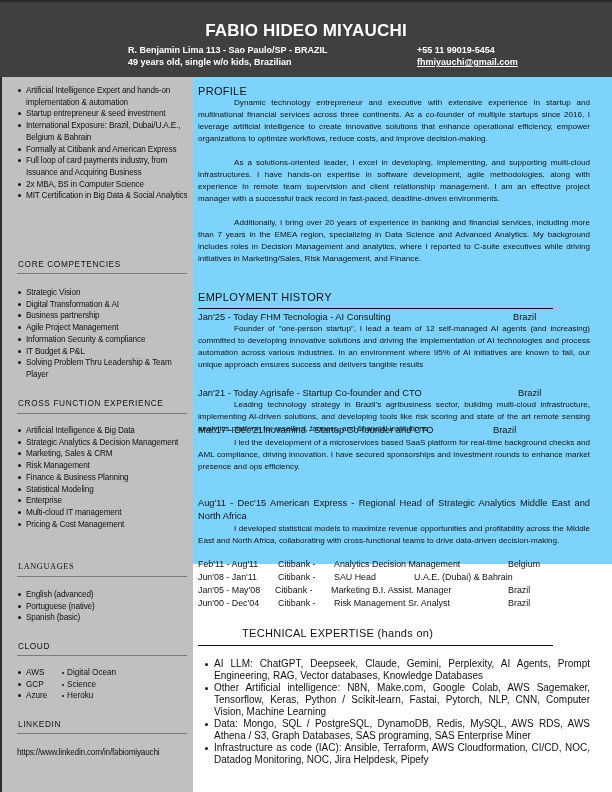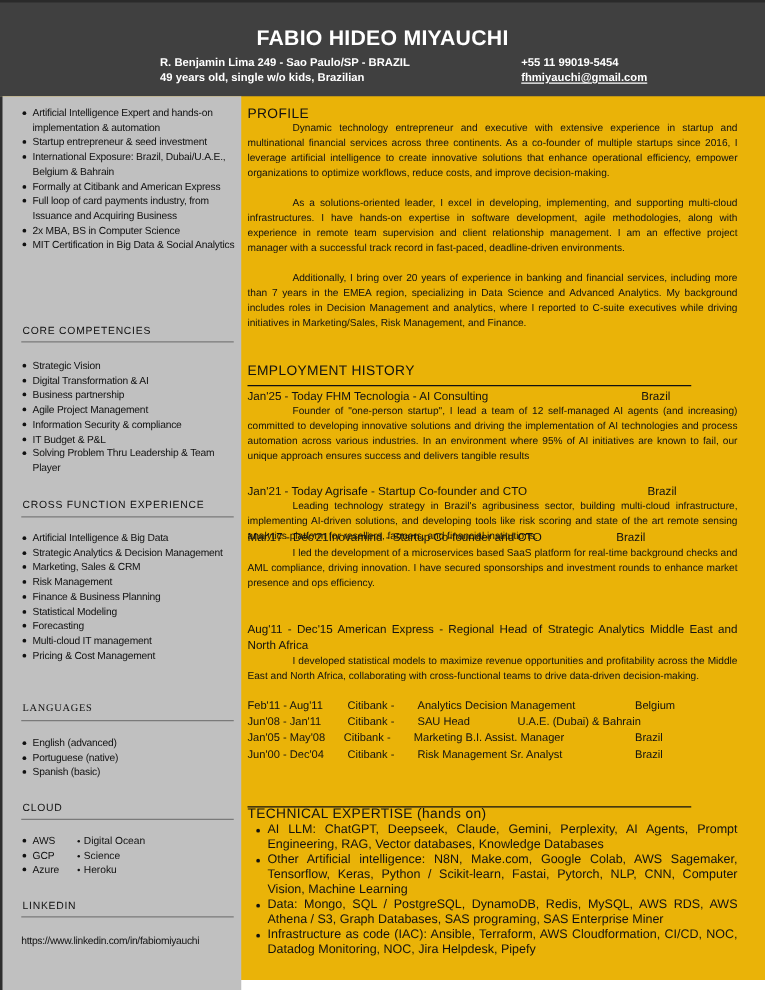--- a/index.html
+++ b/index.html
@@ -1,19 +1,19 @@
 <!DOCTYPE html>
 <html><head>
   <meta charset="utf-8">
   <style>
     * { box-sizing: border-box; margin: 0; padding: 0; }
     html, body { width: 612px; height: 792px; overflow: hidden; background: #ffffff; }
     body { font-family: "Liberation Sans", sans-serif; color: #111; position: relative; }
 
-    .page { position: absolute; left: 0; top: 0; width: 612px; height: 784px; background: #eab308; }
+    .page { position: absolute; left: 0; top: 0; width: 612px; height: 564px; background: #7dd3fc; }
 
     
     .header {
       position: absolute; left: 0; top: 0; width: 612px; height: 77px;
       background: #404040; color: #ffffff;
       border-top: 2px solid #2a2a2a;
     }
     .header .name {
       position: absolute; left: 0; top: 19px; width: 612px; text-align: center;
       font-size: 17px; font-weight: bold; letter-spacing: 0.2px;
@@ -84,21 +84,21 @@
       border-radius: 50%; background: #111;
     }
   </style>
 </head>
 <body>
 
 <div class="page">
 
   <div class="header">
     <div class="name">FABIO HIDEO MIYAUCHI</div>
-    <div class="contact addr">R. Benjamin Lima 249 - Sao Paulo/SP - BRAZIL</div>
+    <div class="contact addr">R. Benjamin Lima 113 - Sao Paulo/SP - BRAZIL</div>
     <div class="contact age">49 years old, single w/o kids, Brazilian</div>
     <div class="contact phone">+55 11 99019-5454</div>
     <a class="contact email">fhmiyauchi@gmail.com</a>
   </div>
 
   <div class="sidebar">
     <ul class="blk" style="top:8px;">
       <li>Artificial Intelligence Expert and hands-on implementation &amp; automation</li>
       <li>Startup entrepreneur &amp; seed investment</li>
       <li>International Exposure: Brazil, Dubai/U.A.E., Belgium &amp; Bahrain</li>
@@ -122,21 +122,21 @@
 
     <div class="sec-title" style="top:321px;">CROSS FUNCTION EXPERIENCE</div>
     <div class="sec-rule" style="top:336px;"></div>
     <ul class="blk" style="top:348px;">
       <li>Artificial Intelligence &amp; Big Data</li>
       <li>Strategic Analytics &amp; Decision Management</li>
       <li>Marketing, Sales &amp; CRM</li>
       <li>Risk Management</li>
       <li>Finance &amp; Business Planning</li>
       <li>Statistical Modeling</li>
-      <li>Forecasting</li>
+      <li>Enterprise</li>
       <li>Multi-cloud IT management</li>
       <li>Pricing &amp; Cost Management</li>
     </ul>
 
     <div class="sec-title" style="top:485px;font-family:Liberation Serif, serif;">LANGUAGES</div>
     <div class="sec-rule" style="top:499px;"></div>
     <ul class="blk" style="top:512px;">
       <li>English (advanced)</li>
       <li>Portuguese (native)</li>
       <li>Spanish (basic)</li>
@@ -216,21 +216,21 @@
       <span style="left:133px;">Marketing  B.I. Assist. Manager</span>
       <span style="left:310px;">Brazil</span>
     </div>
     <div class="cit-row" style="top:520px; width:392px;">
       <span style="left:0;">Jun'00 - Dec'04</span>
       <span style="left:80px;">Citibank -</span>
       <span style="left:136px;">Risk Management Sr. Analyst</span>
       <span style="left:310px;">Brazil</span>
     </div>
 
-    <div class="h" style="top:568px;">TECHNICAL EXPERTISE (hands on)</div>
+    <div class="h" style="top:550px;margin-left:44px;">TECHNICAL EXPERTISE (hands on)</div>
     <div class="rule" style="top:568px;"></div>
 
     <ul class="tech" style="top:581px;">
       <li>AI LLM: ChatGPT, Deepseek, Claude, Gemini, Perplexity, AI Agents, Prompt Engineering, RAG, Vector databases, Knowledge Databases</li>
       <li>Other Artificial intelligence: N8N, Make.com, Google Colab, AWS Sagemaker, Tensorflow, Keras, Python / Scikit-learn, Fastai, Pytorch, NLP, CNN, Computer Vision, Machine Learning</li>
       <li>Data: Mongo, SQL / PostgreSQL, DynamoDB, Redis, MySQL, AWS RDS, AWS Athena / S3, Graph Databases, SAS programing, SAS Enterprise Miner</li>
       <li>Infrastructure as code (IAC): Ansible, Terraform, AWS Cloudformation, CI/CD, NOC, Datadog Monitoring, NOC, Jira Helpdesk, Pipefy</li>
     </ul>
   </div>
 </div>

